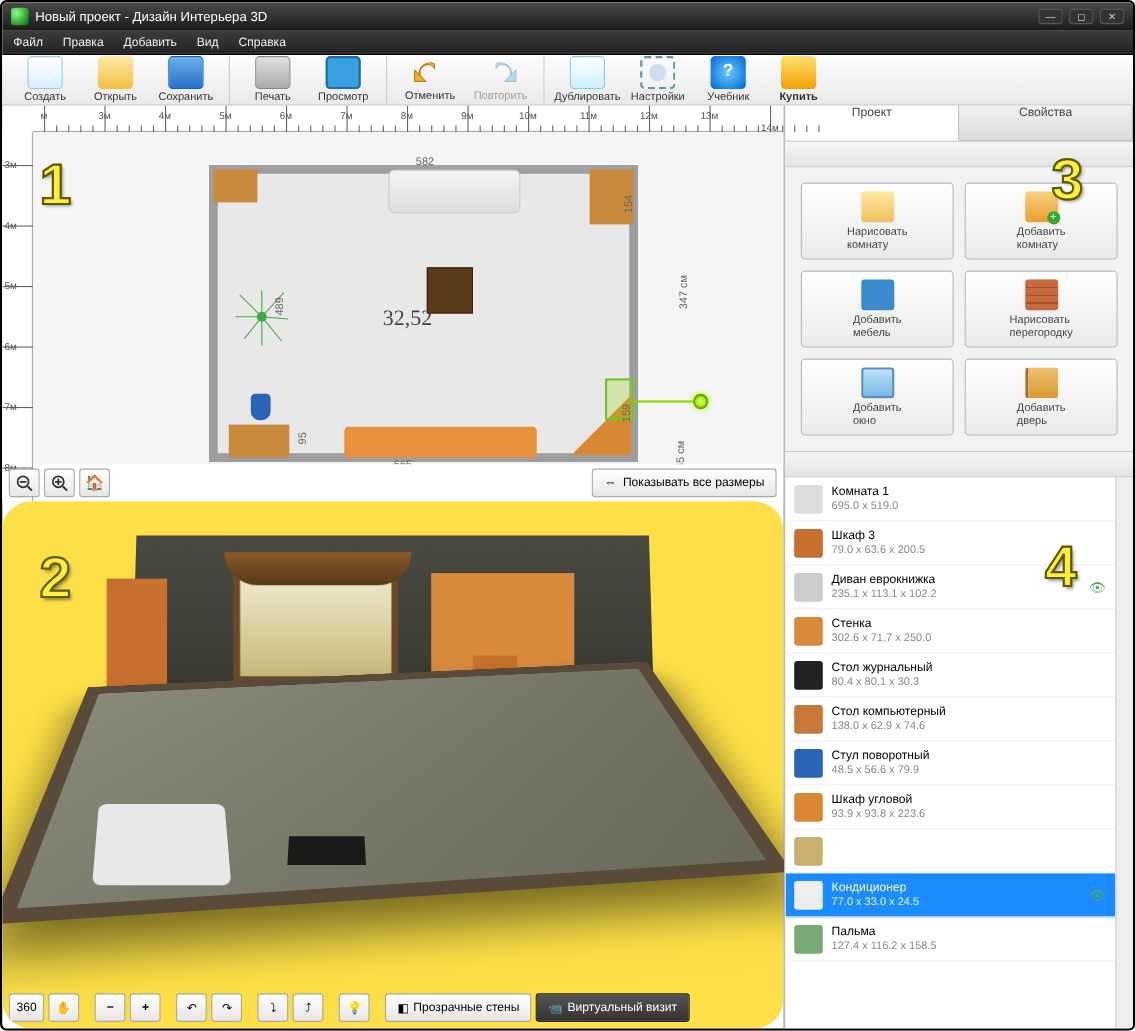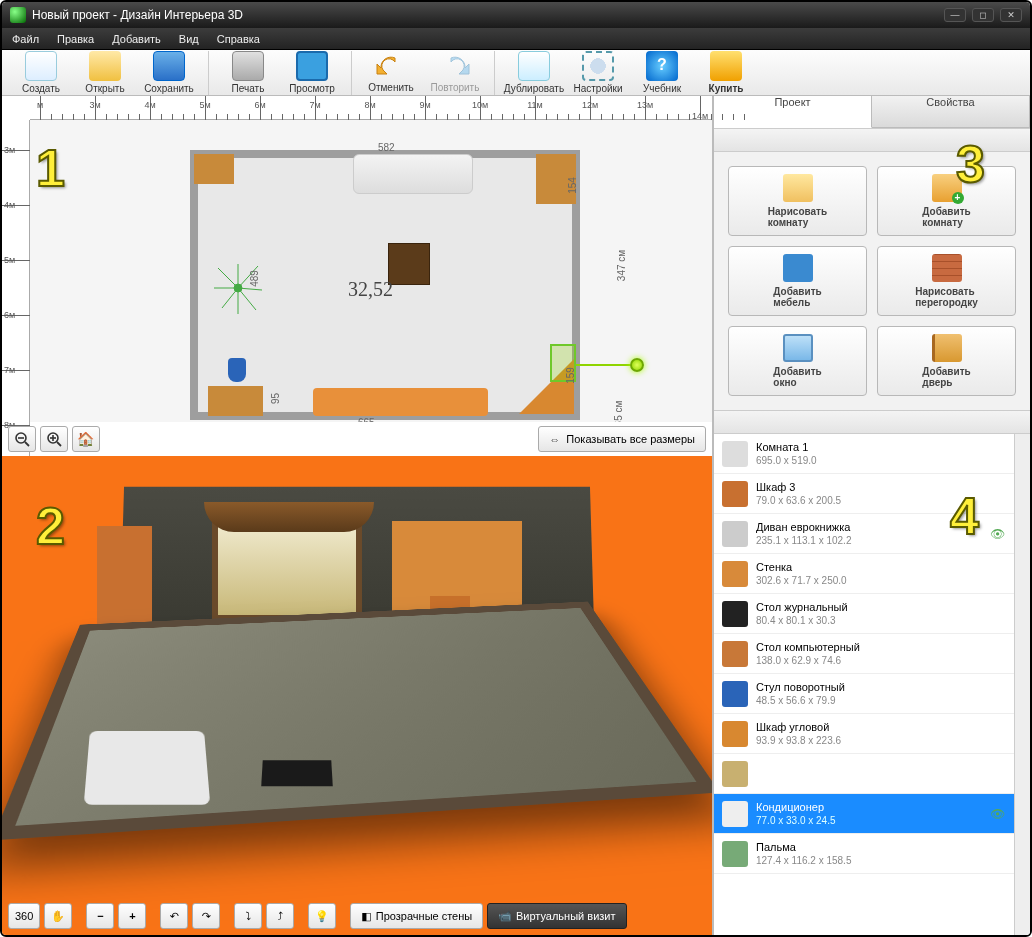--- a/index.html
+++ b/index.html
@@ -58,21 +58,21 @@
 .f-corner { position: absolute; right: -2px; bottom: -2px; width: 55px; height: 55px; background: #d88830; clip-path: polygon(0 100%,100% 100%,100% 0); }
 .handle { position: absolute; right: -72px; bottom: 40px; width: 14px; height: 14px; background: radial-gradient(circle,#dfff5a,#8fd400); border: 2px solid #6ea800; border-radius: 50%; box-shadow: 0 0 6px #af0; }
 .handle-line { position: absolute; right: -58px; bottom: 46px; width: 54px; height: 2px; background: #8fd400; }
 
 .sel-box { position: absolute; right: -4px; bottom: 30px; width: 26px; height: 38px; border: 2px solid #6fc82a; background: rgba(143,212,0,0.25); }
 
 .plan-toolbar { position: absolute; left: 6px; bottom: 4px; display: flex; gap: 4px; }
 .sqbtn { width: 28px; height: 26px; background: linear-gradient(#fff,#e6e6e6); border: 1px solid #aaa; border-radius: 3px; display: flex; align-items: center; justify-content: center; font-size: 14px; cursor: pointer; }
 .dims-btn { position: absolute; right: 6px; bottom: 4px; height: 26px; padding: 0 10px; background: linear-gradient(#fff,#e6e6e6); border: 1px solid #aaa; border-radius: 3px; font-size: 11px; display: flex; align-items: center; gap: 6px; cursor: pointer; }
 
-.view3d { flex: 1; background: #f97316; position: relative; overflow: hidden; }
+.view3d { flex: 1; background: #fde047; position: relative; overflow: hidden; border-radius: 26px; }
 .floor3d { position: absolute; left: 50px; top: 80px; width: 600px; height: 320px; background: linear-gradient(135deg,#8a8a7a,#6a6a5a); transform: perspective(700px) rotateX(52deg) rotateZ(-5deg); border: 14px solid #5a4a3a; box-shadow: 0 30px 40px rgba(0,0,0,0.5); }
 .wall-back { position: absolute; left: 120px; top: 30px; width: 470px; height: 140px; background: linear-gradient(#4a4a42,#3a3a32); transform: perspective(700px) rotateX(5deg); }
 .window3d { position: absolute; left: 210px; top: 50px; width: 150px; height: 115px; background: linear-gradient(#f5f0d8,#c8b878); border: 6px solid #6a4a2a; }
 .curtain { position: absolute; left: 202px; top: 46px; width: 170px; height: 30px; background: linear-gradient(#8a5a2a,#5a3a1a); border-radius: 0 0 60px 60px; }
 .shelf { position: absolute; left: 390px; top: 65px; width: 130px; height: 170px; background: #d88a3a; }
 .shelf2 { position: absolute; left: 428px; top: 140px; width: 40px; height: 140px; background: #c8702a; }
 .tv { position: absolute; left: 455px; top: 175px; width: 70px; height: 48px; background: #111; border: 2px solid #333; }
 .sofa3d { position: absolute; left: 85px; top: 265px; width: 120px; height: 90px; background: #e8e8e8; border-radius: 8px; transform: perspective(500px) rotateX(35deg); }
 .coffee { position: absolute; left: 260px; top: 300px; width: 70px; height: 34px; background: #1a1a1a; transform: perspective(500px) rotateX(40deg); }
 .wardrobe-l { position: absolute; left: 95px; top: 70px; width: 55px; height: 120px; background: #c87030; }
@@ -80,21 +80,21 @@
 .view3d-toolbar { position: absolute; left: 6px; bottom: 6px; right: 6px; display: flex; gap: 4px; align-items: center; }
 .v3btn { height: 26px; min-width: 28px; padding: 0 6px; background: linear-gradient(#fff,#e6e6e6); border: 1px solid #aaa; border-radius: 3px; display: flex; align-items: center; justify-content: center; font-size: 11px; cursor: pointer; }
 .v3btn.dark { background: linear-gradient(#555,#333); color: #fff; border-color: #222; }
 
 .tabs { height: 32px; display: flex; background: #e4e4e4; border-bottom: 1px solid #bbb; }
 .tab { flex: 1; display: flex; align-items: flex-start; justify-content: center; font-size: 11px; color: #444; background: linear-gradient(#f2f2f2,#dadada); border-right: 1px solid #bbb; cursor: pointer; }
 .tab.active { background: #fff; font-weight: normal; border-bottom: 1px solid #fff; margin-bottom: -1px; }
 .panel-header { height: 24px; background: linear-gradient(#f4f4f4,#e4e4e4); border-top: 1px solid #ccc; border-bottom: 1px solid #ccc; font-size: 11px; color: #999; padding: 4px 10px; }
 
 .action-grid { display: grid; grid-template-columns: 1fr 1fr; gap: 10px; padding: 14px; }
-.action-btn { height: 70px; background: linear-gradient(#fff,#eaeaea); border: 1px solid #b8b8b8; border-radius: 4px; display: flex; flex-direction: column; align-items: center; justify-content: center; font-size: 10px; color: #444; cursor: pointer; gap: 4px; font-weight: bold; }
+.action-btn { height: 70px; background: linear-gradient(#fff,#eaeaea); border: 1px solid #b8b8b8; border-radius: 4px; display: flex; flex-direction: column; align-items: center; justify-content: center; font-size: 10px; color: #444; cursor: pointer; gap: 4px; }
 .action-btn .aicon { width: 30px; height: 28px; border-radius: 3px; }
 
 .ai-draw { background: linear-gradient(#ffe8a0,#f0c060); }
 .ai-addroom { background: linear-gradient(#f8d080,#e8a030); position: relative; }
 .ai-addroom::after { content: "+"; position: absolute; right: -2px; bottom: -2px; width: 12px; height: 12px; background: #3a3; color: #fff; border-radius: 50%; font-size: 10px; text-align: center; line-height: 12px; }
 .ai-furn { background: #3a8ad0; border-radius: 6px 6px 2px 2px; }
 .ai-wall { background: repeating-linear-gradient(0deg,#c86a40 0 6px,#a8502a 6px 7px); }
 .ai-win { background: linear-gradient(#bde0f8,#7ab8e8); border: 2px solid #5a90c0; }
 .ai-door { background: linear-gradient(#f0c070,#d89830); border-left: 3px solid #a86820; }
 

